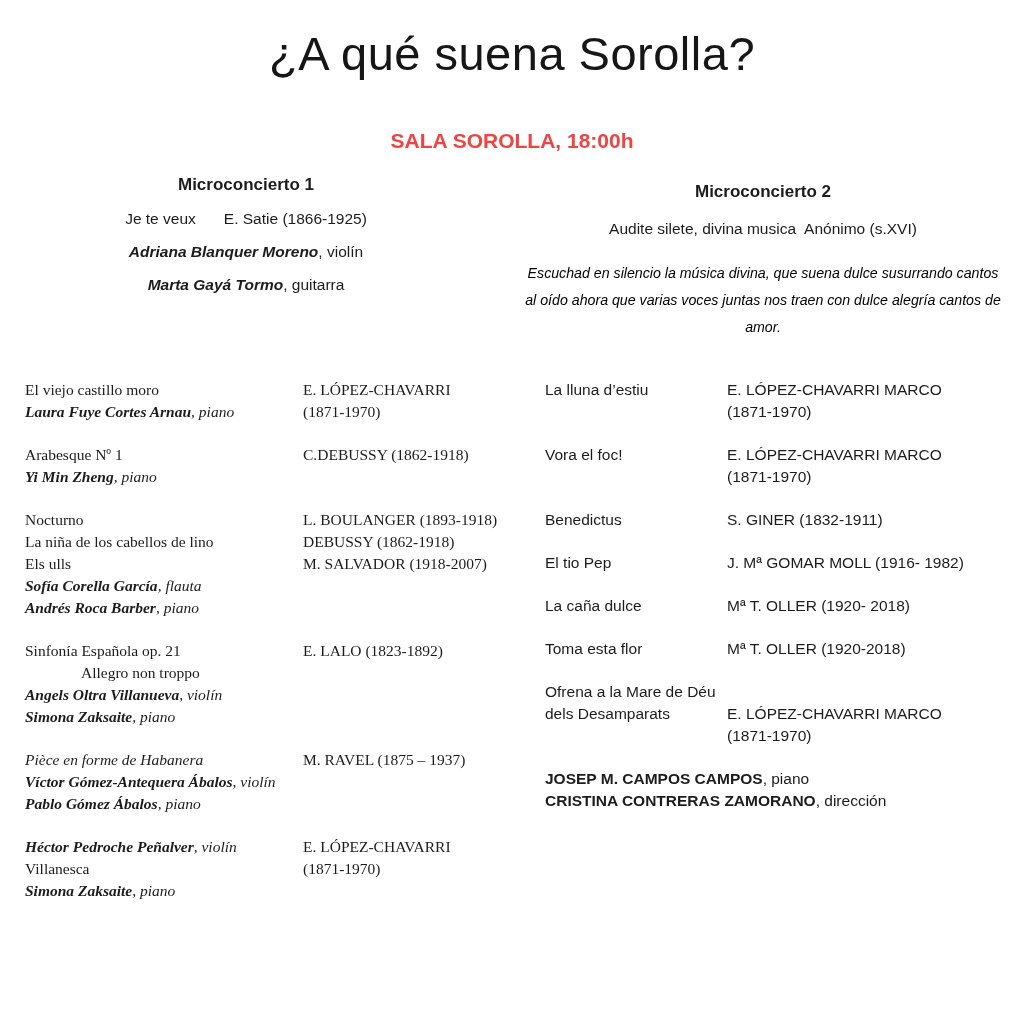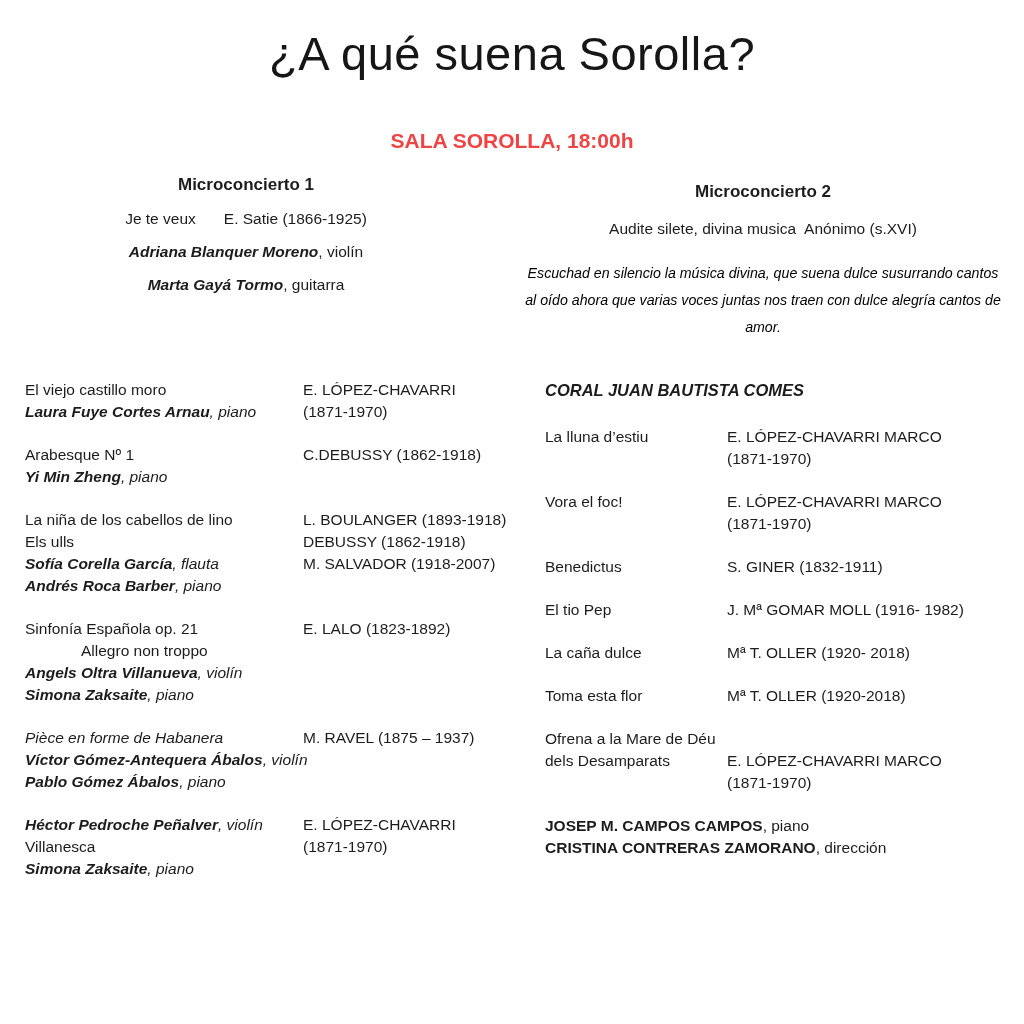--- a/index.html
+++ b/index.html
@@ -77,20 +77,21 @@
     margin-top: 38px;
     padding: 0 20px 0 25px;
   }
   .col-left { width: 492px; flex: none; }
   .col-right { flex: 1; padding-left: 28px; }
 
   .entry {
     display: grid;
     grid-template-columns: 278px 1fr;
     margin-bottom: 21px;
+    font-family: Liberation Serif, serif;
   }
   .line {
     line-height: 22px;
     height: 22px;
     white-space: nowrap;
   }
   .indent { padding-left: 56px; }
   .it { font-style: italic; }
   .perf .prole2 { font-style: italic; }
 
@@ -168,20 +169,21 @@
           <div class="line">Arabesque Nº 1</div>
           <div class="line perf"><span class="pname">Yi Min Zheng</span><span class="prole2">, piano</span></div>
         </div>
         <div>
           <div class="line">C.DEBUSSY (1862-1918)</div>
         </div>
       </div>
 
       <div class="entry">
         <div>
+          <div class="line">Nocturno</div>
           <div class="line">La niña de los cabellos de lino</div>
           <div class="line">Els ulls</div>
           <div class="line perf"><span class="pname">Sofía Corella García</span><span class="prole2">, flauta</span></div>
           <div class="line perf"><span class="pname">Andrés Roca Barber</span><span class="prole2">, piano</span></div>
         </div>
         <div>
           <div class="line">L. BOULANGER (1893-1918)</div>
           <div class="line">DEBUSSY (1862-1918)</div>
           <div class="line">M. SALVADOR (1918-2007)</div>
         </div>
@@ -219,21 +221,20 @@
         <div>
           <div class="line">E. LÓPEZ-CHAVARRI</div>
           <div class="line">(1871-1970)</div>
         </div>
       </div>
 
     </div>
 
     <div class="col-right">
 
-      <div class="coral-header">CORAL JUAN BAUTISTA COMES</div>
 
       <div class="rpiece">
         <div>
           <div class="line">La lluna d’estiu</div>
         </div>
         <div>
           <div class="line">E. LÓPEZ-CHAVARRI MARCO</div>
           <div class="line">(1871-1970)</div>
         </div>
       </div>

